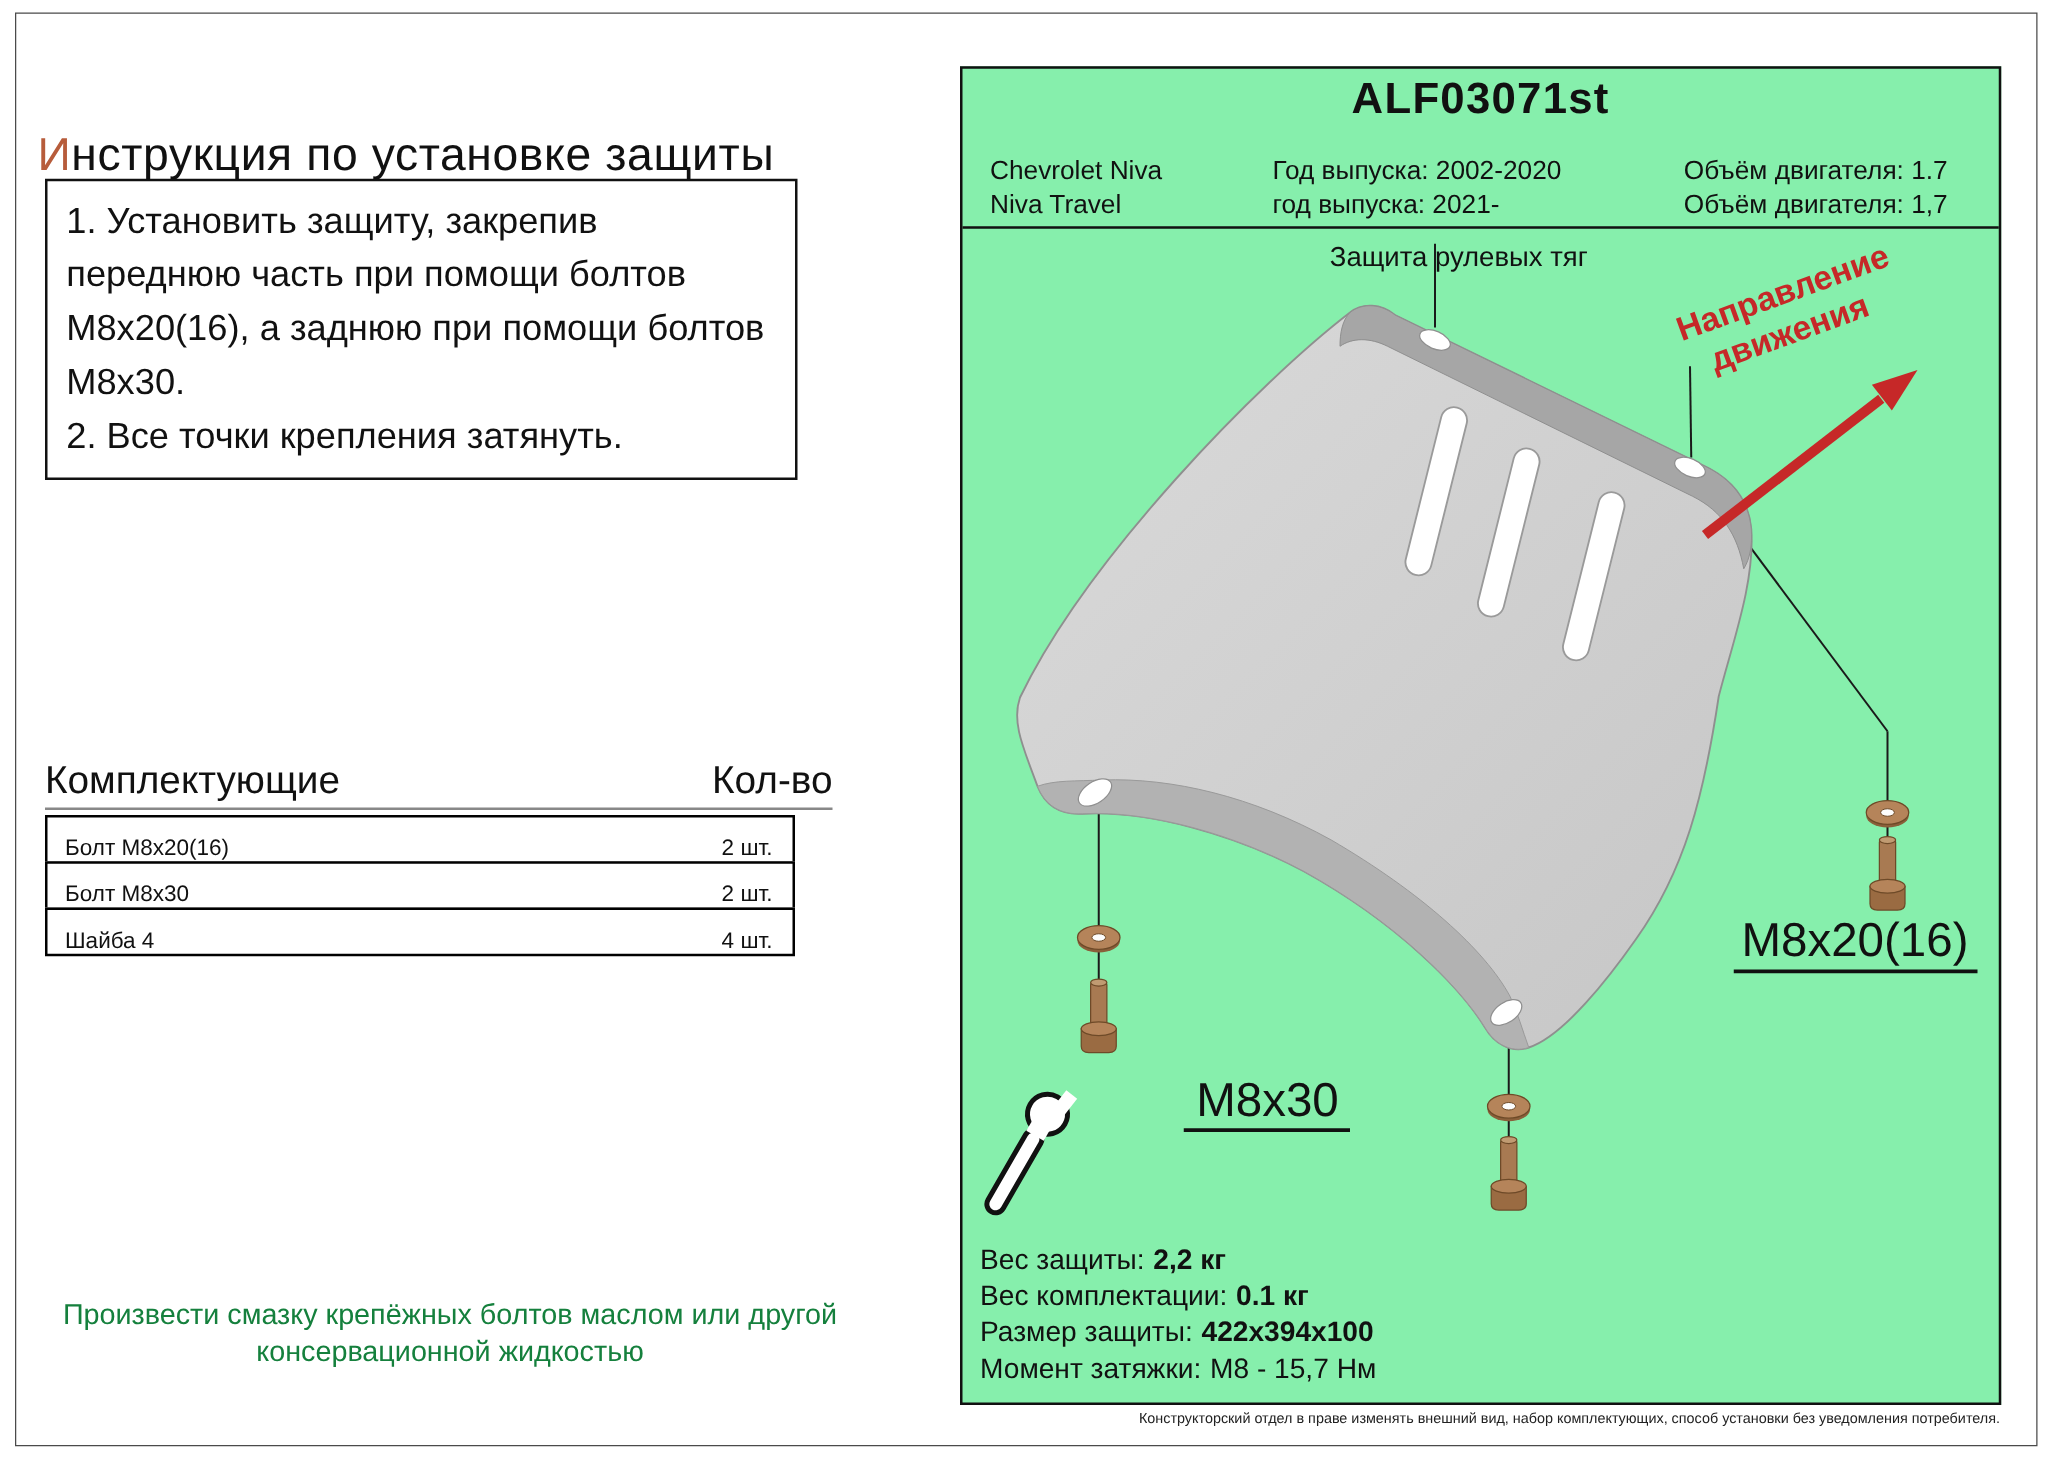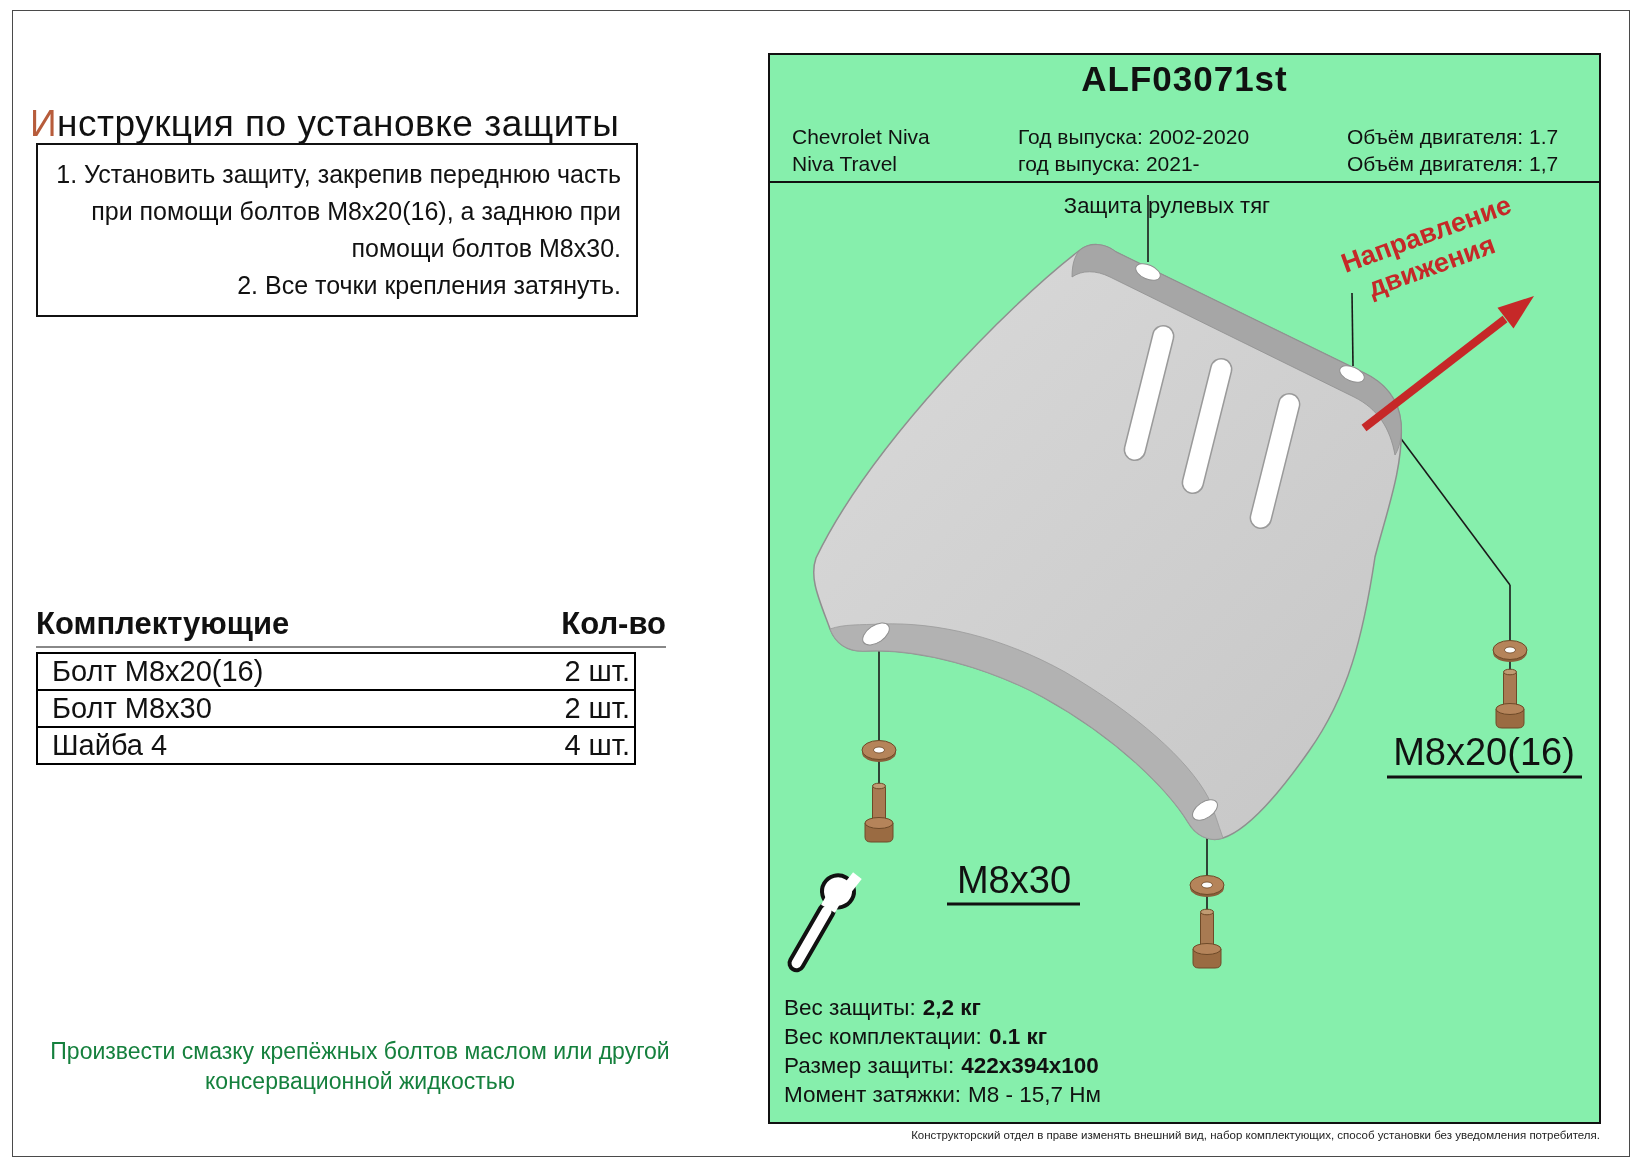--- a/index.html
+++ b/index.html
@@ -5,28 +5,28 @@
   html,body{margin:0;padding:0;background:#fff;}
   #page{position:relative;width:1642px;height:1168px;background:#fff;overflow:hidden;
         font-family:"Liberation Sans",sans-serif;color:#111;}
   .page-border{position:absolute;left:12px;top:10px;width:1616px;height:1145px;
         border:1px solid #4a4a4a;}
   
   .main-title{position:absolute;left:30px;top:78px;font-size:37px;font-weight:400;
         letter-spacing:0.5px;white-space:nowrap;}
   .main-title .accent{color:#b75c3b;}
   .instruction-box{position:absolute;left:36px;top:143px;width:568px;min-height:106px;
-        border:2px solid #111;padding:11px 15px;font-size:25px;line-height:1.48;text-align:right;}
+        border:2px solid #111;padding:11px 15px;font-size:29px;line-height:1.48;}
   .instruction-box p{margin:0;}
   .components-header{position:absolute;left:36px;top:606px;width:630px;display:flex;
-        justify-content:space-between;font-size:31px;font-weight:bold;
+        justify-content:space-between;font-size:31px;font-weight:normal;
         border-bottom:2px solid #888;padding-bottom:4px;}
   .components-table{position:absolute;left:36px;top:652px;width:600px;}
-  .comp-row{height:35px;border:2px solid #000;display:flex;align-items:center;
-        justify-content:space-between;padding:0 4px 0 14px;font-size:29px;
+  .comp-row{height:35px;border:2px solid #000;display:flex;align-items:flex-end;
+        justify-content:space-between;padding:0 16px 0 14px;font-size:18px;
         background:#fff;}
   .comp-row + .comp-row{margin-top:-2px;}
   .lube-note{position:absolute;left:40px;top:1036px;width:640px;text-align:center;
         color:#15803d;font-size:23px;line-height:1.32;}
   
   .spec-panel{position:absolute;left:768px;top:53px;width:829px;height:1067px;
         border:2px solid #111;background:#86efac;}
   .panel-header{position:relative;height:126px;border-bottom:2px solid #111;}
   .part-number{position:absolute;left:0;right:0;top:4px;text-align:center;
         font-size:35px;font-weight:bold;letter-spacing:1px;}

